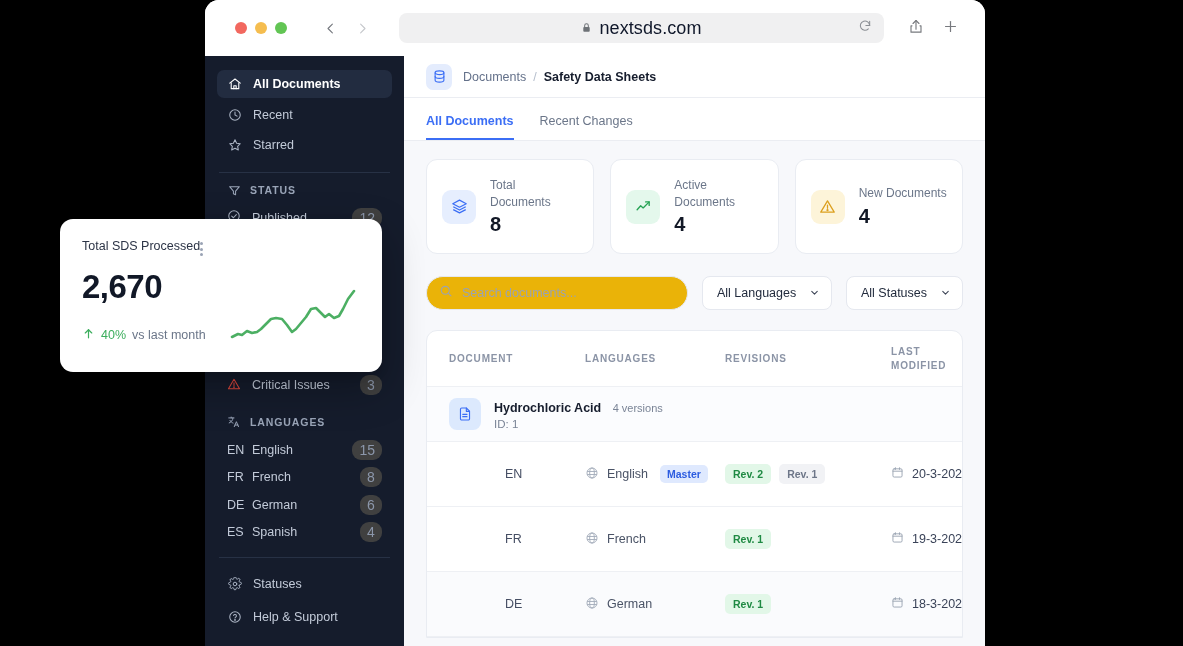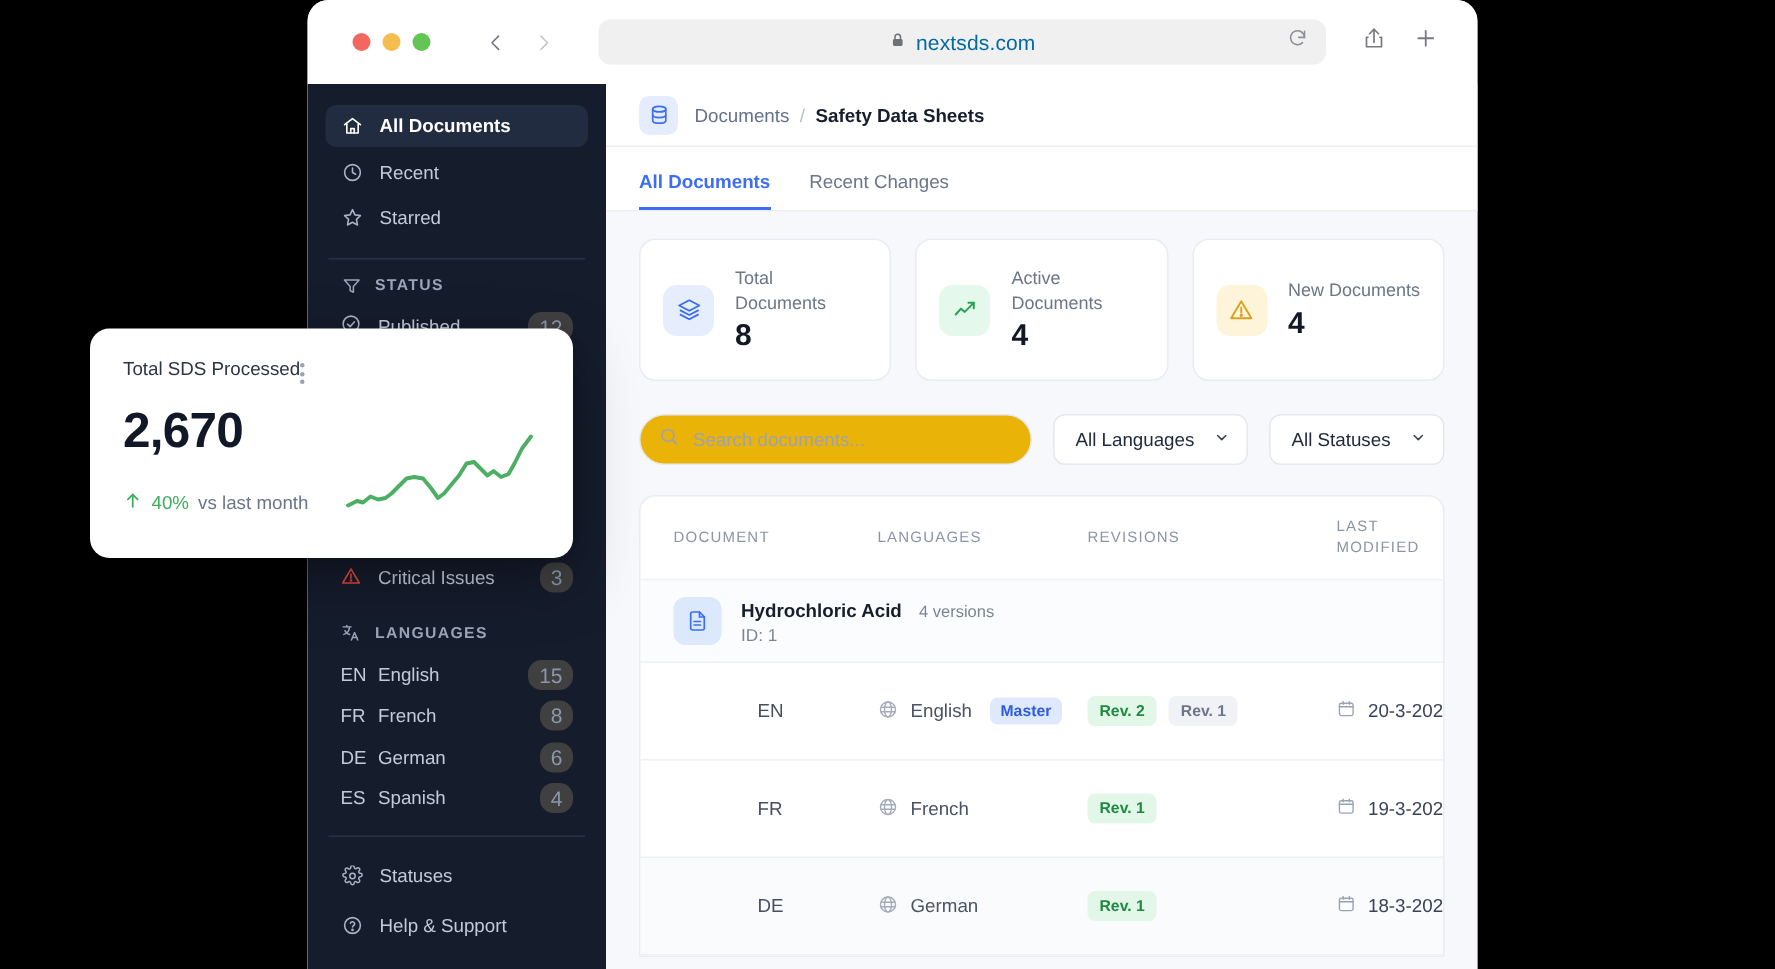--- a/index.html
+++ b/index.html
@@ -30,21 +30,21 @@
 
   .navarrows { display: flex; gap: 6px; margin-left: 20px; }
   .navarrow { width: 26px; height: 26px; display: flex; align-items: center; justify-content: center; }
 
   .urlbar {
     flex: 1; height: 30px; background: #f0f0f1; border-radius: 8px;
     display: flex; align-items: center; justify-content: center;
     margin: 0 14px; position: relative; padding: 0 12px;
   }
   .urlbar-center { display: flex; align-items: center; gap: 7px; }
-  .url-text { font-size: 14px; color: #0369a1; letter-spacing: .1px; }
+  .url-text { font-size: 18px; color: #0f172a; letter-spacing: .1px; }
   .reload { position: absolute; right: 12px; top: 50%; transform: translateY(-50%); }
   .chrome-actions { display: flex; align-items: center; gap: 18px; padding-right: 10px; }
 
   
   .app { display: flex; height: calc(646px - 56px); }
 
   
   .sidebar {
     width: 199px; background: #151c2c; flex: 0 0 199px;
     padding: 14px 12px 0 12px; display: flex; flex-direction: column;
@@ -141,21 +141,21 @@
     font-family: "Liberation Sans", sans-serif; outline: none; cursor: pointer;
   }
   .select-wrap .chev { position: absolute; right: 12px; top: 50%; transform: translateY(-50%); pointer-events: none; }
 
   .table-card {
     background: #fff; border: 1px solid #e9ecf2; border-radius: 11px 11px 0 0;
     overflow: hidden;
   }
   .t-head {
     display: flex; align-items: center; height: 56px; padding: 0 22px;
-    font-size: 10px; letter-spacing: .8px; color: #8b94a6; font-weight: normal;
+    font-size: 10px; letter-spacing: .8px; color: #8b94a6; font-weight: bold;
     border-bottom: 1px solid #eef0f4; text-transform: uppercase;
   }
   .c-doc { width: 136px; flex: 0 0 136px; }
   .c-lang { width: 140px; flex: 0 0 140px; }
   .c-rev { width: 166px; flex: 0 0 166px; }
   .c-mod { width: 118px; flex: 0 0 118px; }
   .t-head .c-mod { line-height: 1.35; }
 
   .doc-row {
     display: flex; align-items: center; gap: 13px; padding: 11px 22px;

